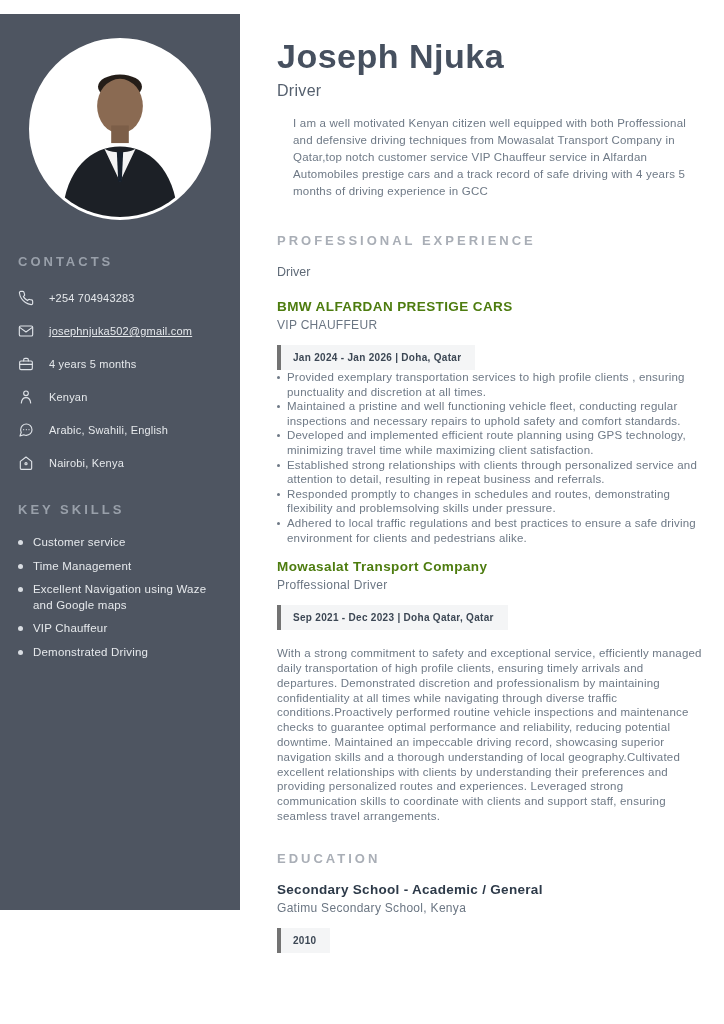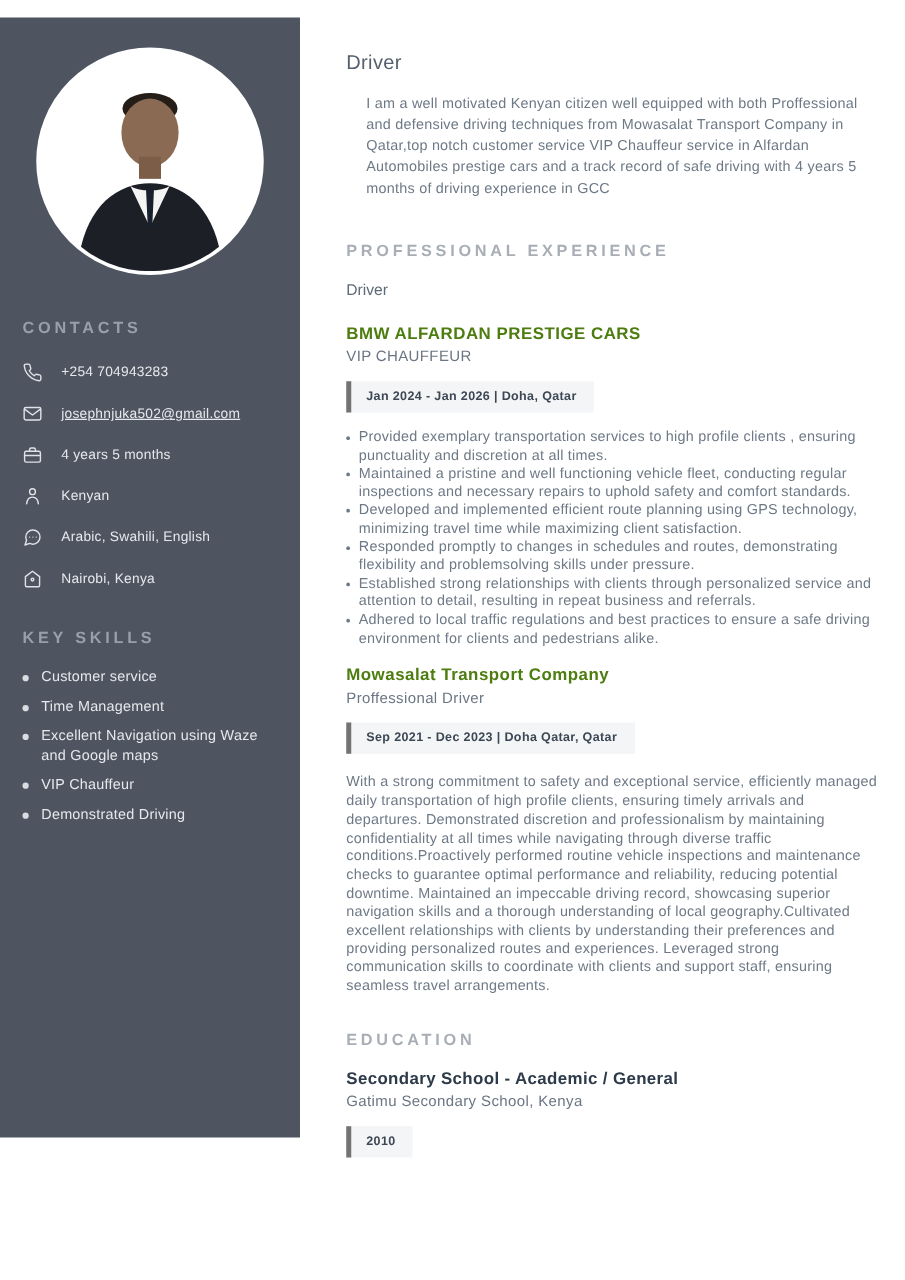--- a/index.html
+++ b/index.html
@@ -48,21 +48,21 @@
   .summary { color:#6e7986; font-size:11.5px; line-height:17px; margin-top:15px; letter-spacing:0.2px;margin-left:16px; }
   .sec-title { color:#a9aeb6; font-size:13px; font-weight:700; letter-spacing:3px; margin-top:33px; }
   .sec-sub { color:#5f6a77; font-size:12.5px; margin-top:17px; }
   .company { color:#4d7c0f; font-size:13.5px; font-weight:700; letter-spacing:0.4px; margin-top:20px; }
   .job-role { color:#6b7683; font-size:12px; margin-top:4px; letter-spacing:0.3px; }
   .date-badge {
     display:inline-block; background:#f4f5f6; border-left:4px solid #737373;
     padding:7px 14px 7px 12px; margin-top:13px;
     color:#3c4754; font-size:10px; font-weight:700; letter-spacing:0.3px;
   }
-  .bullets { margin-top:13px; }
+  .bullets { }
   .bullet-row { display:flex; gap:7px; }
   .bullet-dot { flex:0 0 3px; width:3px; height:3px; border-radius:50%; background:#6e7986; margin-top:6px; }
   .bullet-text { color:#6e7986; font-size:11.5px; line-height:14.6px; letter-spacing:0.2px; }
   .job-paragraph { color:#6e7986; font-size:11.5px; line-height:14.8px; margin-top:16px; letter-spacing:0.2px; }
   .edu-degree { color:#2d3a49; font-size:13.5px; font-weight:700; letter-spacing:0.3px; margin-top:16px; }
   .edu-school { color:#6b7683; font-size:12px; margin-top:4px; letter-spacing:0.3px; }
 </style>
 </head>
 <body>
 
@@ -172,20 +172,21 @@
           <span class="skill-dot"></span>
           <span class="skill-text">Demonstrated Driving</span>
         </div>
       </div>
     </section>
 
   </aside>
 
   <main class="main">
 
+    <h1 class="name">Joseph Njuka</h1>
     <div class="role">Driver</div>
     <p class="summary">I am a well motivated Kenyan citizen well equipped with both Proffessional and defensive driving techniques from Mowasalat Transport Company in Qatar,top notch customer service VIP Chauffeur service in Alfardan Automobiles prestige cars and a track record of safe driving with 4 years 5 months of driving experience in GCC</p>
 
     <div class="sec-title">PROFESSIONAL EXPERIENCE</div>
     <div class="sec-sub">Driver</div>
 
     <section>
       <div class="company">BMW ALFARDAN PRESTIGE CARS</div>
       <div class="job-role">VIP CHAUFFEUR</div>
       <div class="date-badge">Jan 2024 - Jan 2026 | Doha, Qatar</div>
@@ -197,25 +198,25 @@
         <div class="bullet-row">
           <span class="bullet-dot"></span>
           <span class="bullet-text">Maintained a pristine and well functioning vehicle fleet, conducting regular inspections and necessary repairs to uphold safety and comfort standards.</span>
         </div>
         <div class="bullet-row">
           <span class="bullet-dot"></span>
           <span class="bullet-text">Developed and implemented efficient route planning using GPS technology, minimizing travel time while maximizing client satisfaction.</span>
         </div>
         <div class="bullet-row">
           <span class="bullet-dot"></span>
+          <span class="bullet-text">Established strong relationships with clients through personalized service and attention to detail, resulting in repeat business and referrals.</span>
+        </div>
+        <div class="bullet-row">
+          <span class="bullet-dot"></span>
           <span class="bullet-text">Responded promptly to changes in schedules and routes, demonstrating flexibility and problemsolving skills under pressure.</span>
-        </div>
-        <div class="bullet-row">
-          <span class="bullet-dot"></span>
-          <span class="bullet-text">Established strong relationships with clients through personalized service and attention to detail, resulting in repeat business and referrals.</span>
         </div>
         <div class="bullet-row">
           <span class="bullet-dot"></span>
           <span class="bullet-text">Adhered to local traffic regulations and best practices to ensure a safe driving environment for clients and pedestrians alike.</span>
         </div>
       </div>
     </section>
 
     <section>
       <div class="company" style="margin-top:14px;">Mowasalat Transport Company</div>

